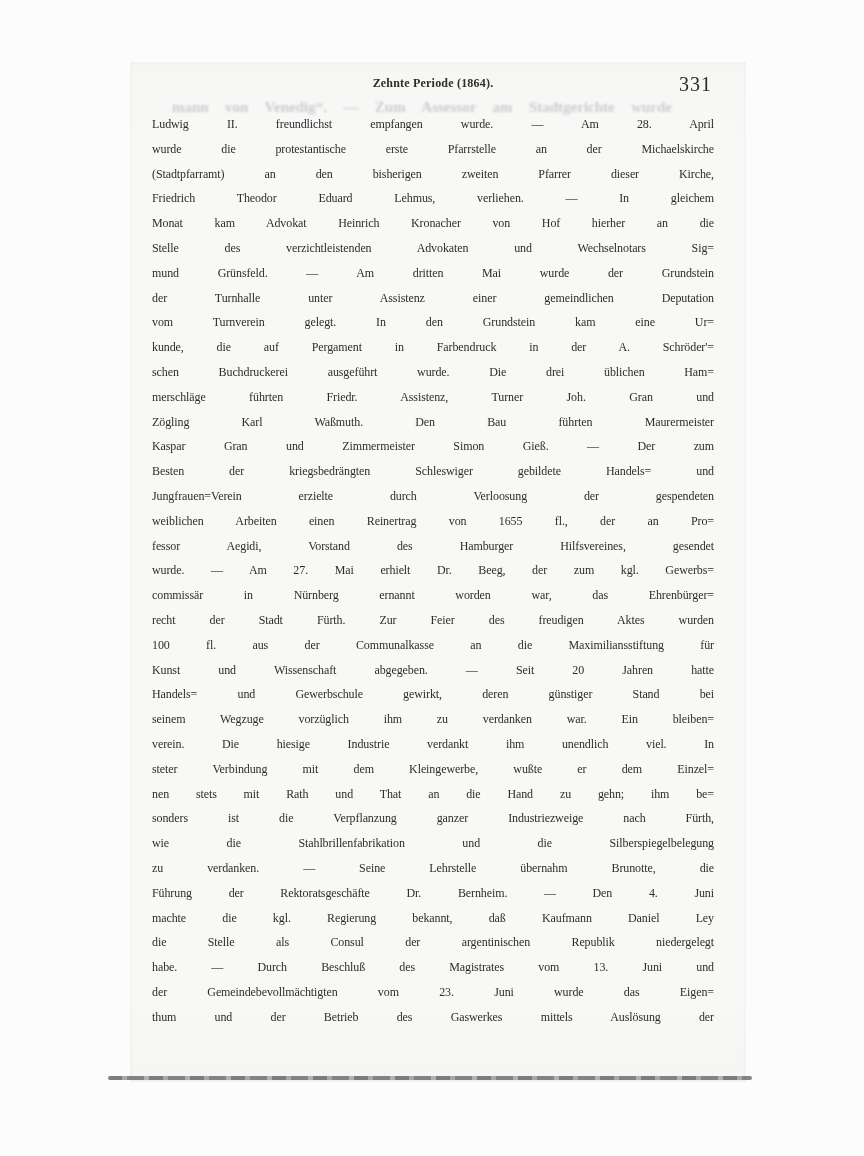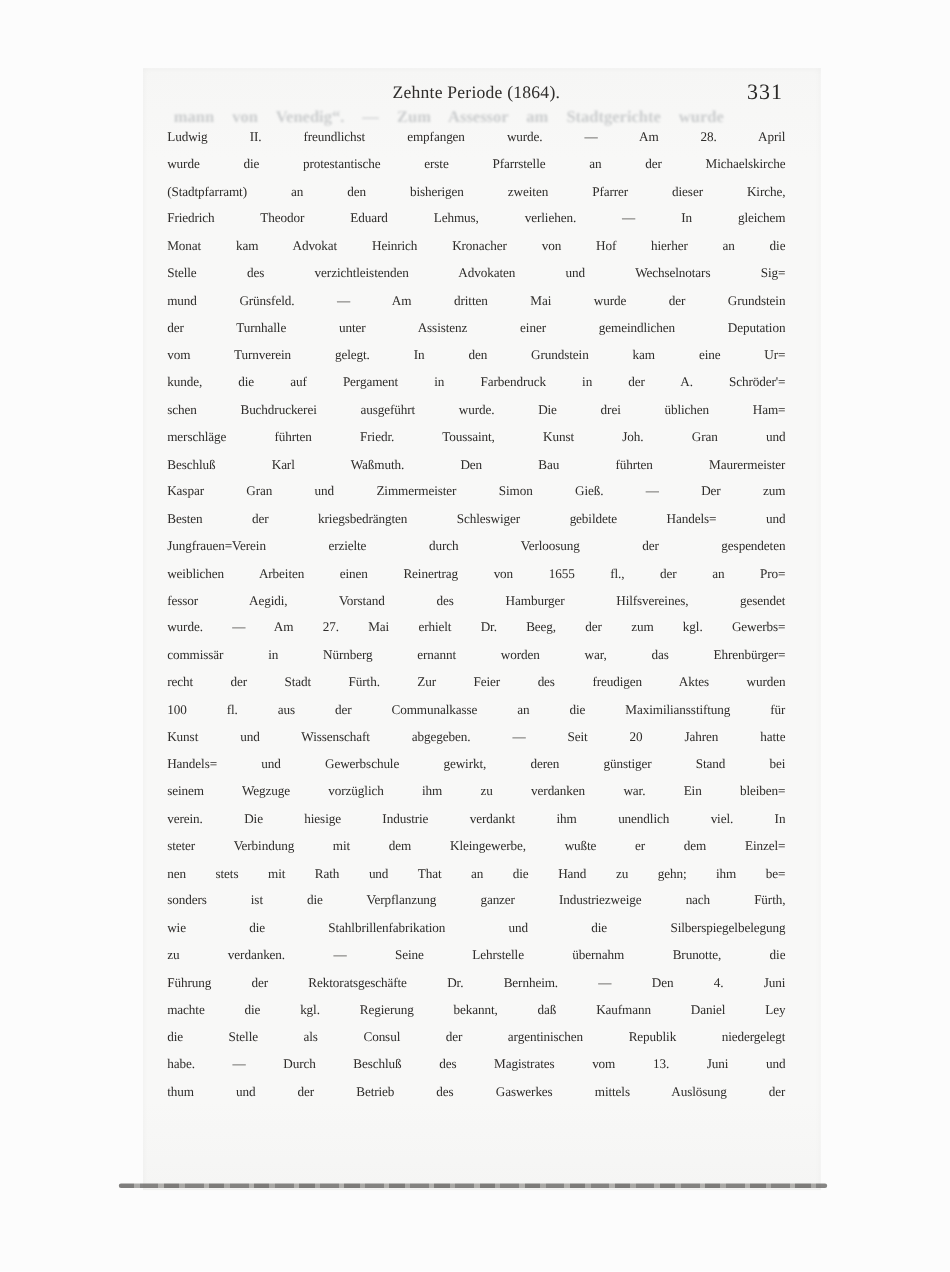--- a/index.html
+++ b/index.html
@@ -9,28 +9,28 @@
     font-family:"Liberation Serif", serif;
   }
   .page {
     position:absolute; left:130px; top:62px; width:616px; height:1020px;
     background:linear-gradient(180deg,#f6f6f5 0%, #f8f8f7 8%, #f8f8f7 92%, #f5f5f4 100%);
     box-shadow:0 0 6px rgba(0,0,0,0.04) inset;
   }
   .header-row { position:absolute; top:14px; left:22px; right:32px; height:24px; }
   .running-title {
     position:absolute; left:0; right:0; text-align:center;
-    font-size:16px; font-weight:normal; letter-spacing:0.2px; color:#2f2d2b;
+    font-size:12px; font-weight:bold; letter-spacing:0.2px; color:#2f2d2b;
   }
   .page-number {
     position:absolute; right:2px; top:-3px;
     font-size:20px; color:#2b2a28; letter-spacing:1px;
   }
   .ghost-line {
-    position:absolute; top:37px; left:28px; width:500px;
+    position:absolute; top:37px; left:42px; width:500px;
     font-size:15px; font-weight:bold; color:#8d9296;
     opacity:0.42; filter:blur(0.8px);
     text-align:justify; text-align-last:justify;
     white-space:nowrap; overflow:hidden;
   }
   .textblock {
     position:absolute; top:50px; left:22px; right:32px;
     color:#2f2d2b;
   }
   .tline {
@@ -66,22 +66,22 @@
         <div class="tline">wurde die protestantische erste Pfarrstelle an der Michaelskirche</div>
         <div class="tline">(Stadtpfarramt) an den bisherigen zweiten Pfarrer dieser Kirche,</div>
         <div class="tline">Friedrich Theodor Eduard Lehmus, verliehen. — In gleichem</div>
         <div class="tline">Monat kam Advokat Heinrich Kronacher von Hof hierher an die</div>
         <div class="tline">Stelle des verzichtleistenden Advokaten und Wechselnotars Sig=</div>
         <div class="tline">mund Grünsfeld. — Am dritten Mai wurde der Grundstein</div>
         <div class="tline">der Turnhalle unter Assistenz einer gemeindlichen Deputation</div>
         <div class="tline">vom Turnverein gelegt. In den Grundstein kam eine Ur=</div>
         <div class="tline">kunde, die auf Pergament in Farbendruck in der A. Schröder'=</div>
         <div class="tline">schen Buchdruckerei ausgeführt wurde. Die drei üblichen Ham=</div>
-        <div class="tline">merschläge führten Friedr. Toussaint, Kunst Joh. Gran und</div>
-        <div class="tline">Beschluß Karl Waßmuth. Den Bau führten Maurermeister</div>
+        <div class="tline">merschläge führten Friedr. Assistenz, Turner Joh. Gran und</div>
+        <div class="tline">Zögling Karl Waßmuth. Den Bau führten Maurermeister</div>
         <div class="tline">Kaspar Gran und Zimmermeister Simon Gieß. — Der zum</div>
         <div class="tline">Besten der kriegsbedrängten Schleswiger gebildete Handels= und</div>
         <div class="tline">Jungfrauen=Verein erzielte durch Verloosung der gespendeten</div>
         <div class="tline">weiblichen Arbeiten einen Reinertrag von 1655 fl., der an Pro=</div>
         <div class="tline">fessor Aegidi, Vorstand des Hamburger Hilfsvereines, gesendet</div>
         <div class="tline">wurde. — Am 27. Mai erhielt Dr. Beeg, der zum kgl. Gewerbs=</div>
         <div class="tline">commissär in Nürnberg ernannt worden war, das Ehrenbürger=</div>
         <div class="tline">recht der Stadt Fürth. Zur Feier des freudigen Aktes wurden</div>
         <div class="tline">100 fl. aus der Communalkasse an die Maximiliansstiftung für</div>
         <div class="tline">Kunst und Wissenschaft abgegeben. — Seit 20 Jahren hatte</div>
@@ -90,18 +90,19 @@
         <div class="tline">verein. Die hiesige Industrie verdankt ihm unendlich viel. In</div>
         <div class="tline">steter Verbindung mit dem Kleingewerbe, wußte er dem Einzel=</div>
         <div class="tline">nen stets mit Rath und That an die Hand zu gehn; ihm be=</div>
         <div class="tline">sonders ist die Verpflanzung ganzer Industriezweige nach Fürth,</div>
         <div class="tline">wie die Stahlbrillenfabrikation und die Silberspiegelbelegung</div>
         <div class="tline">zu verdanken. — Seine Lehrstelle übernahm Brunotte, die</div>
         <div class="tline">Führung der Rektoratsgeschäfte Dr. Bernheim. — Den 4. Juni</div>
         <div class="tline">machte die kgl. Regierung bekannt, daß Kaufmann Daniel Ley</div>
         <div class="tline">die Stelle als Consul der argentinischen Republik niedergelegt</div>
         <div class="tline">habe. — Durch Beschluß des Magistrates vom 13. Juni und</div>
+        <div class="tline">der Gemeindebevollmächtigten vom 23. Juni wurde das Eigen=</div>
         <div class="tline">thum und der Betrieb des Gaswerkes mittels Auslösung der</div>
       </div>
 
     <div class="page-bottom-edge"></div>
   </div>
 </div>
 
 </body></html>

